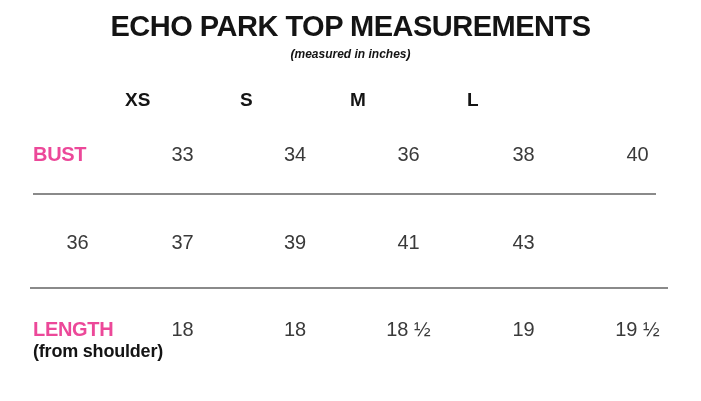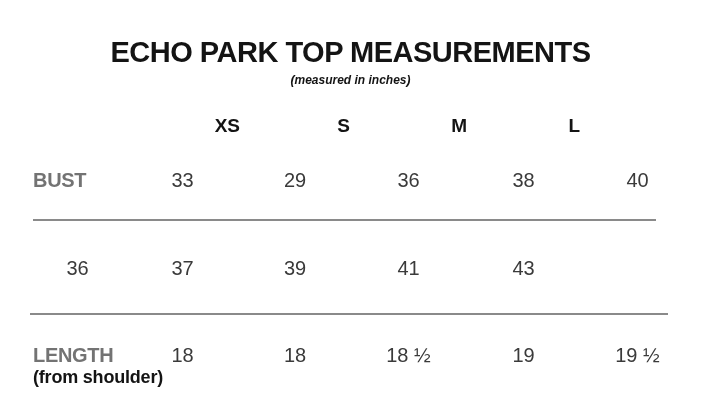--- a/index.html
+++ b/index.html
@@ -5,21 +5,21 @@
   * { margin: 0; padding: 0; box-sizing: border-box; }
   html, body {
     width: 701px; height: 401px;
     background: #ffffff;
     font-family: "Liberation Sans", sans-serif;
     overflow: hidden;
   }
   .page { width: 701px; height: 401px; position: relative; }
 
   .title {
-    margin-top: 36px;
+    margin-top: 10px;
     text-align: center;
     font-size: 29px;
     font-weight: 700;
     letter-spacing: -0.5px;
     color: #141414;
     line-height: 32px;
   }
   .subtitle {
     margin-top: 2px;
     text-align: center;
@@ -34,31 +34,31 @@
     margin-left: 30px;
     width: 665px;
   }
   .row {
     display: grid;
     grid-template-columns: 95px 115px 110px 117px 113px 115px;
     align-items: center;
   }
   .header-row { margin-top: 24px; height: 24px; }
   .size-cell {
-    text-align: right;
+    text-align: left;
     font-size: 19px;
     font-weight: 700;
     color: #141414;
   }
   .label-cell {
     text-align: left;
     font-size: 20px;
     font-weight: 700;
     letter-spacing: -0.3px;
-    color: #737373;
+    color: #ec4899;
     padding-left: 3px;
   }
   .value-cell {
     text-align: center;
     font-size: 20px;
     font-weight: 400;
     color: #3a3a3a;
   }
   .bust-row   { margin-top: 30px; height: 24px; }
   .waist-row  { margin-top: 35px; height: 24px; }
@@ -95,21 +95,21 @@
       <div class="label-cell"></div>
       <div class="size-cell">XS</div>
       <div class="size-cell">S</div>
       <div class="size-cell">M</div>
       <div class="size-cell">L</div>
     </div>
 
     <div class="row bust-row">
       <div class="label-cell">BUST</div>
       <div class="value-cell">33</div>
-      <div class="value-cell">29</div>
+      <div class="value-cell">34</div>
       <div class="value-cell">36</div>
       <div class="value-cell">38</div>
       <div class="value-cell">40</div>
     </div>
 
     <hr class="divider divider-1">
 
     <div class="row waist-row">
       <div class="value-cell">36</div>
       <div class="value-cell">37</div>

